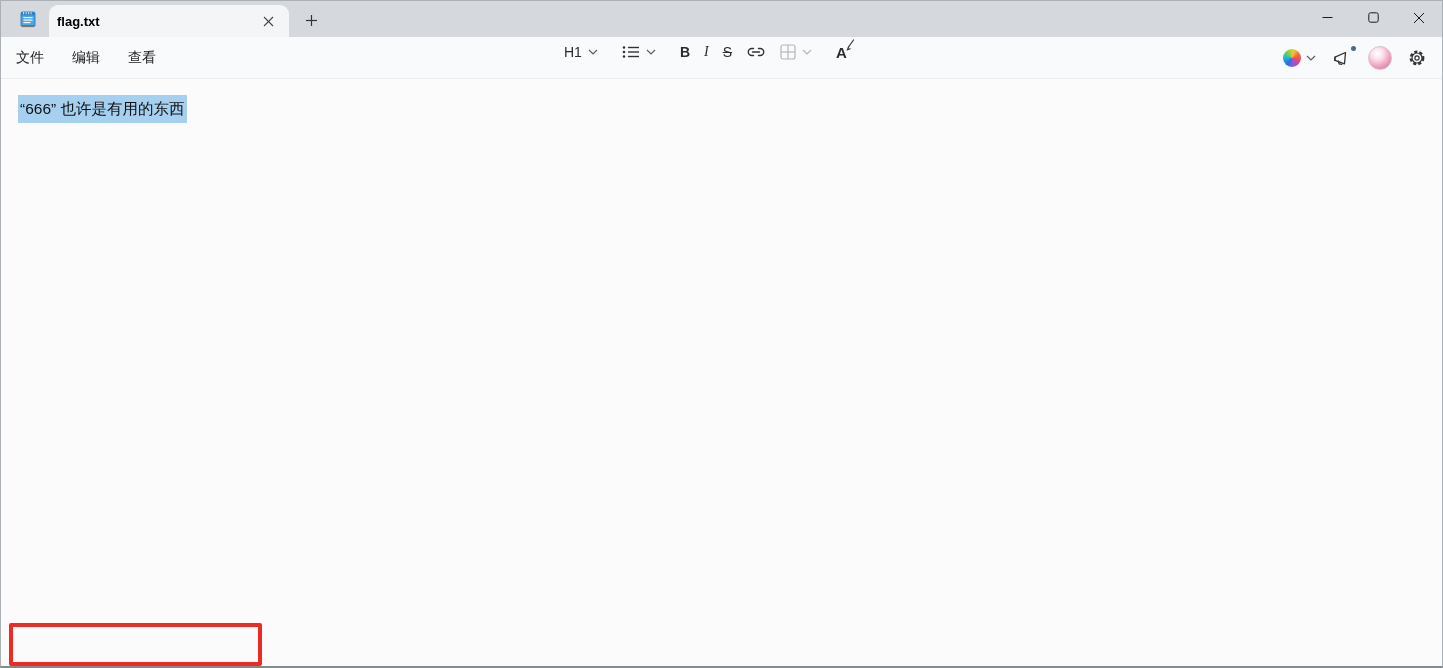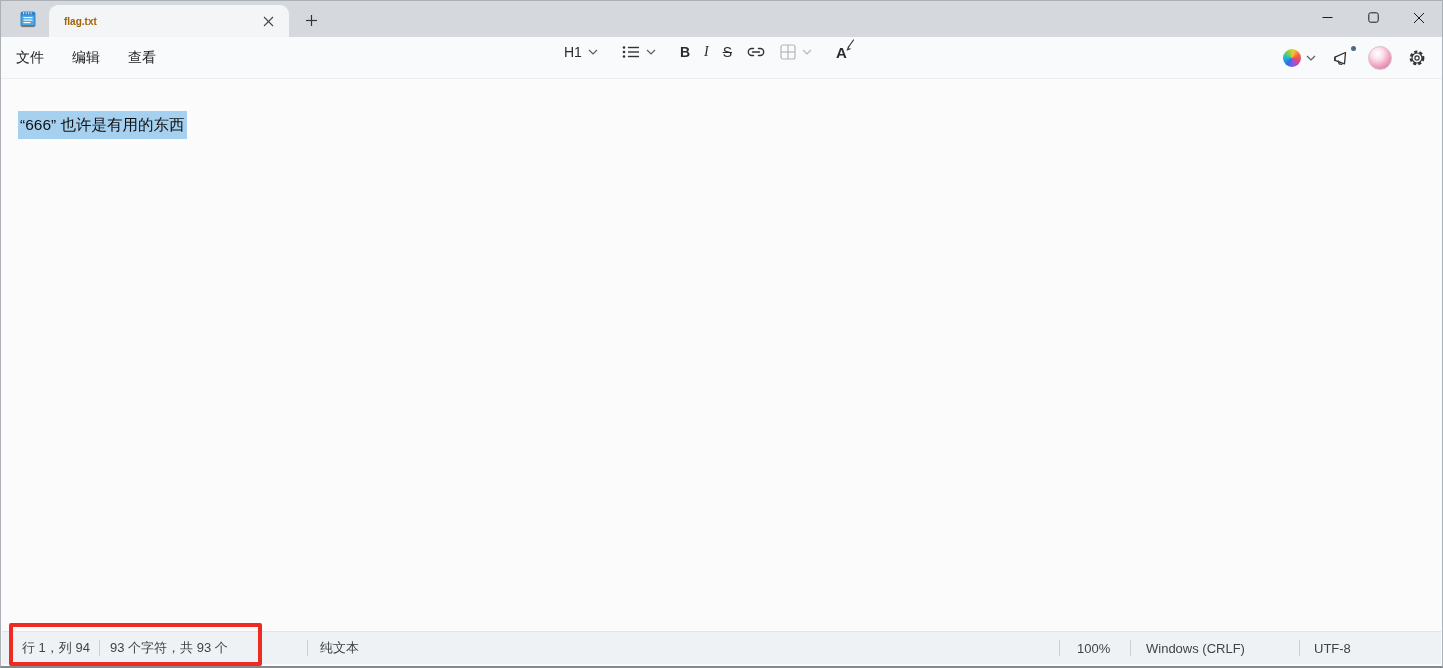--- a/index.html
+++ b/index.html
@@ -23,21 +23,21 @@
     background: #d5d9dd;
   }
   .app-icon { position: absolute; left: 17px; top: 8px; width: 20px; height: 20px; }
   .tab {
     position: absolute; left: 48px; top: 4px; width: 240px; height: 32px;
     background: #f4f5f7;
     border-radius: 9px 9px 0 0;
     display: flex; align-items: center;
   }
   .tab-title {
-    margin-left: 15px; font-size: 10px; font-weight: 700; color: #a16207;
+    margin-left: 8px; font-size: 13px; font-weight: 700; color: #000000;
     flex: 1 1 auto;
   }
   .tab-close {
     width: 26px; height: 24px; margin-right: 8px; border-radius: 4px;
     display: flex; align-items: center; justify-content: center;
   }
   .new-tab {
     position: absolute; left: 296px; top: 6px; width: 28px; height: 26px;
     border-radius: 4px; display: flex; align-items: center; justify-content: center;
   }
@@ -80,21 +80,21 @@
   .avatar {
     width: 24px; height: 24px; border-radius: 50%;
     background: radial-gradient(circle at 38% 30%, #ffffff 0%, #fbe2ec 28%, #f3abc7 55%, #e285ac 78%, #c96a91 100%);
     border: 1px solid #d9c2cc;
   }
 
   
   .editor {
     position: absolute; top: 79px; left: 1px; right: 1px; height: 554px;
     background: #fbfbfb;
-    padding: 31px 16px;
+    padding: 15px 16px;
     font-size: 15.5px; color: #111;
   }
   .selection {
     background: #a6d0f0;
     display: inline-block;
     line-height: 28px;
     padding: 0 2px;
   }
 
   
@@ -316,29 +316,16 @@
           </svg>
         </span>
       </button>
     </div>
   </div>
 
   <div class="editor">
     <span class="selection">“666” 也许是有用的东西</span>
   </div>
 
-  <div class="statusbar">
-    <span class="sb-item" style="left:20px">行 1，列 94</span>
-    <span class="sb-sep" style="left:97px"></span>
-    <span class="sb-item" style="left:108px">93 个字符，共 93 个</span>
-    <span class="sb-sep" style="left:305px"></span>
-    <span class="sb-item" style="left:318px">纯文本</span>
-    <span class="sb-sep" style="left:1057px"></span>
-    <span class="sb-item" style="left:1075px">100%</span>
-    <span class="sb-sep" style="left:1128px"></span>
-    <span class="sb-item" style="left:1144px">Windows (CRLF)</span>
-    <span class="sb-sep" style="left:1297px"></span>
-    <span class="sb-item" style="left:1312px">UTF-8</span>
-  </div>
 
   <div class="annotation-rect"></div>
 
 </div>
 
 </body></html>

